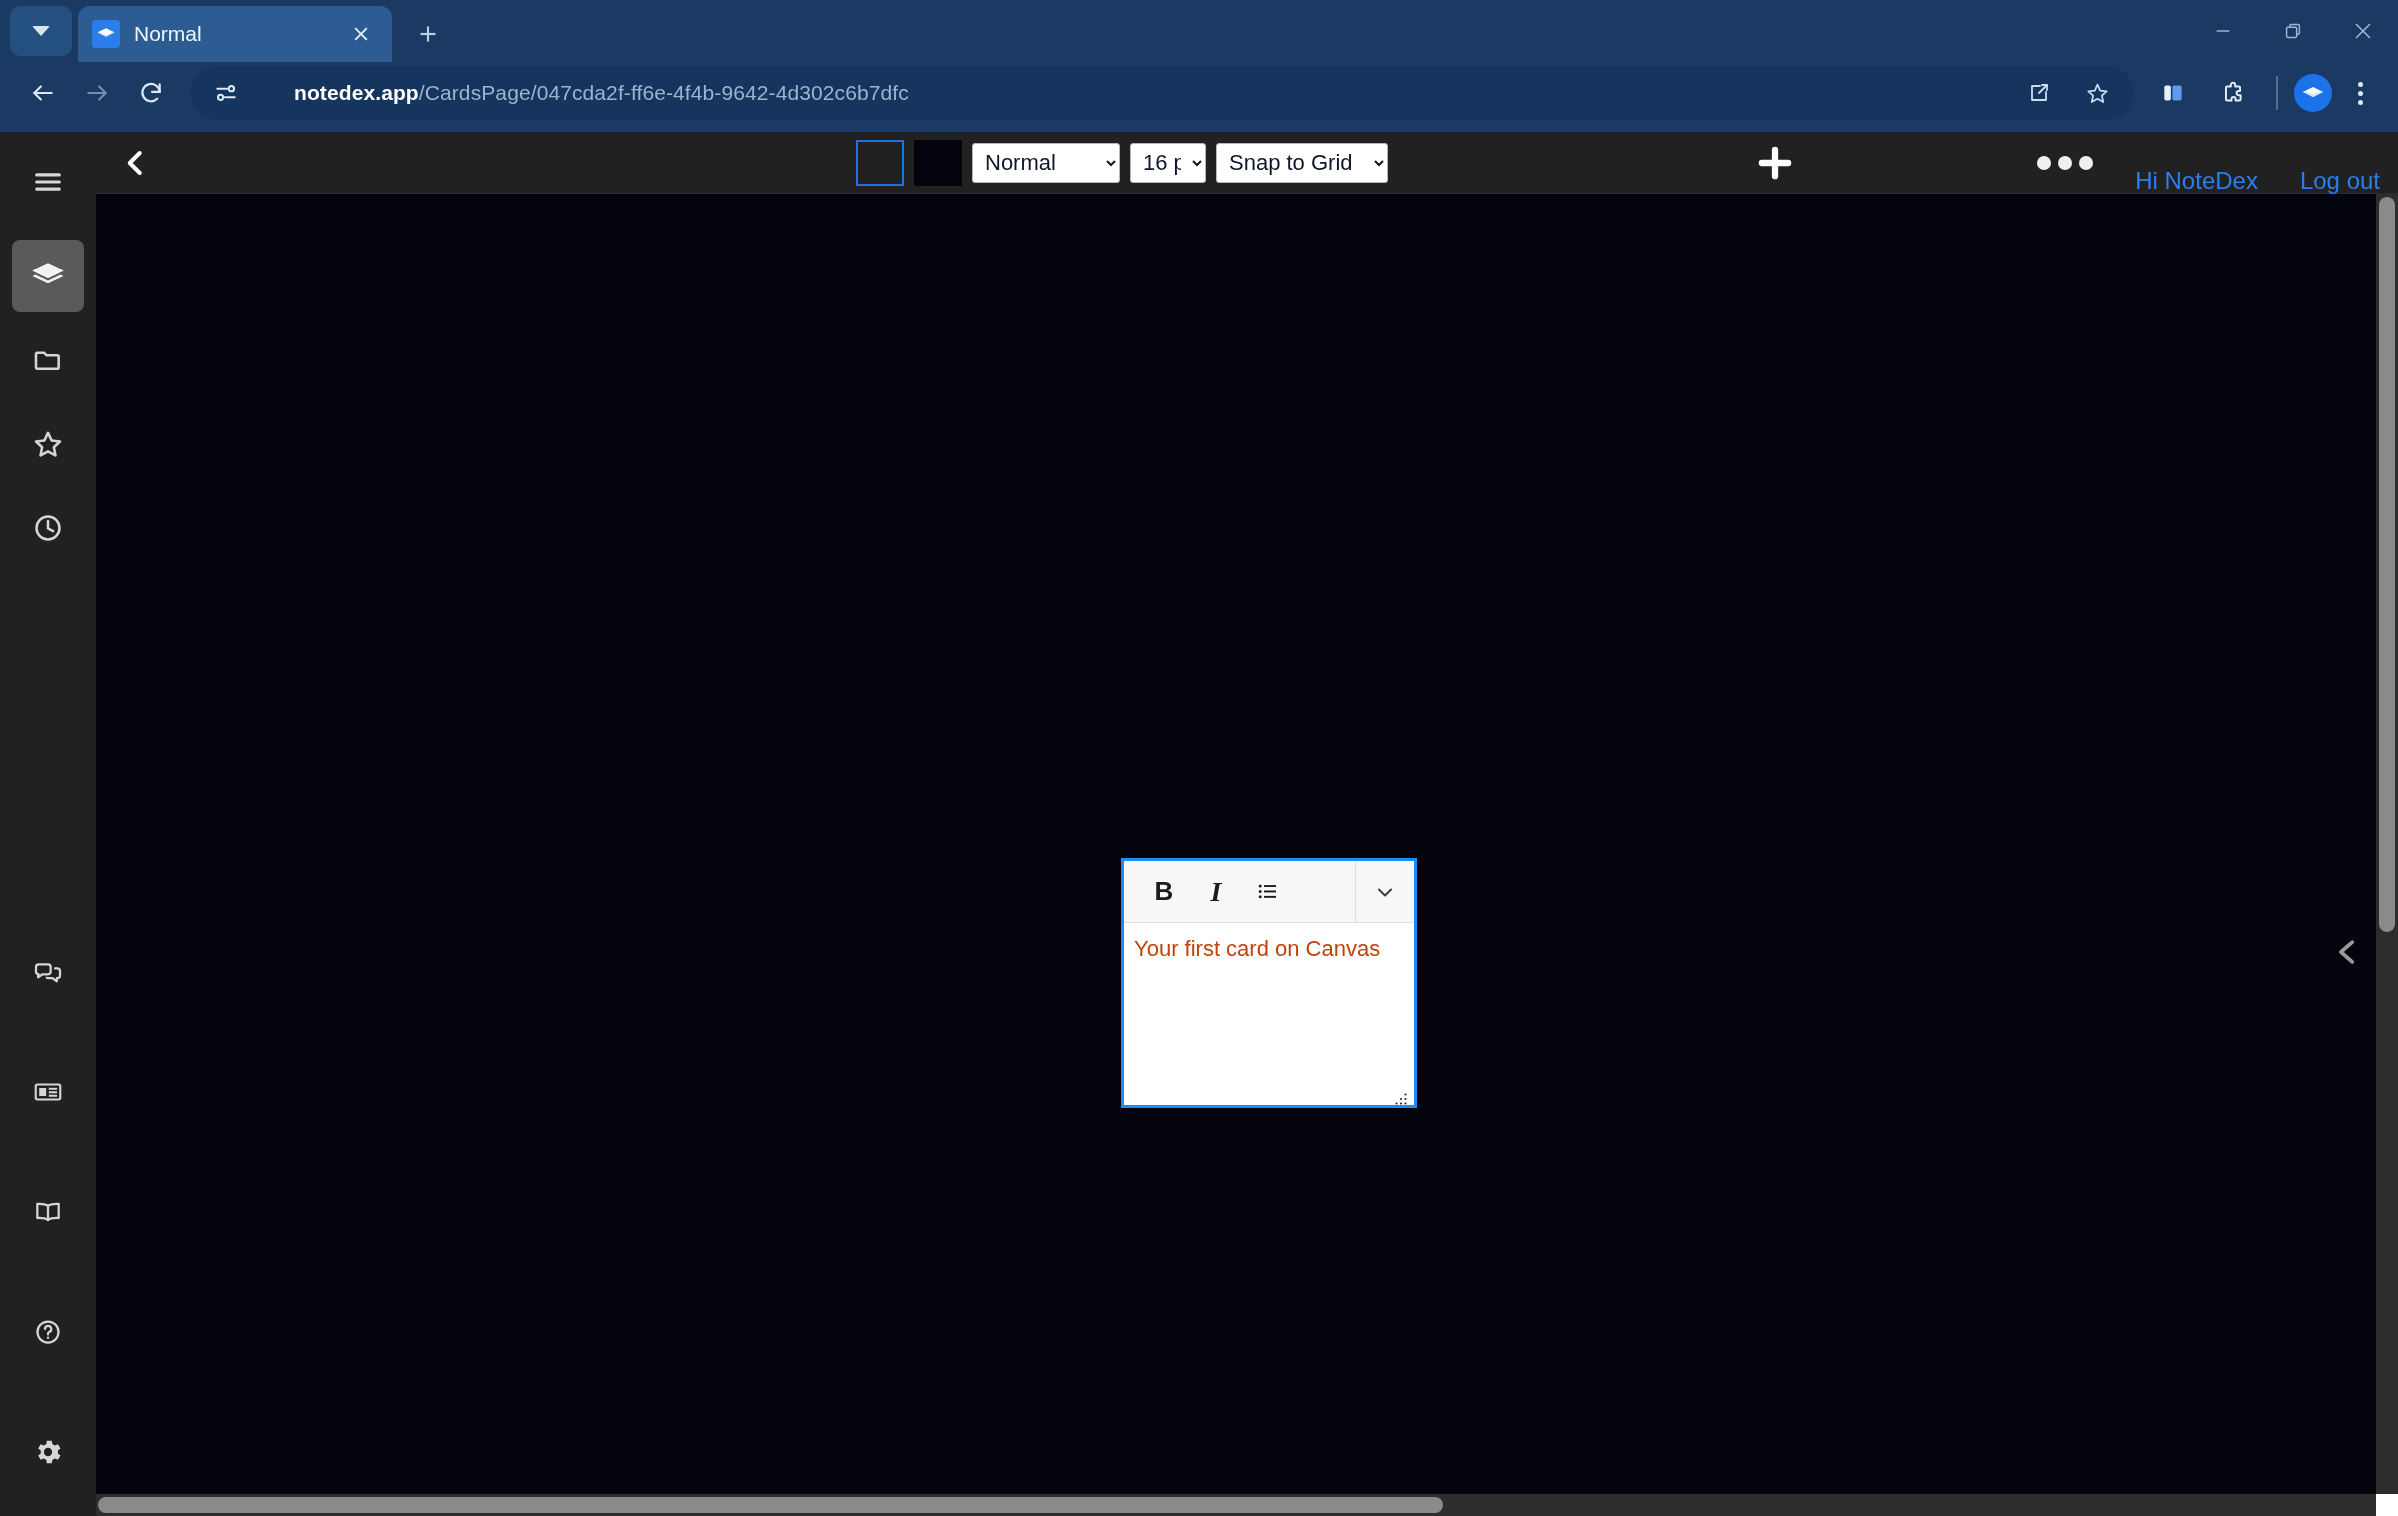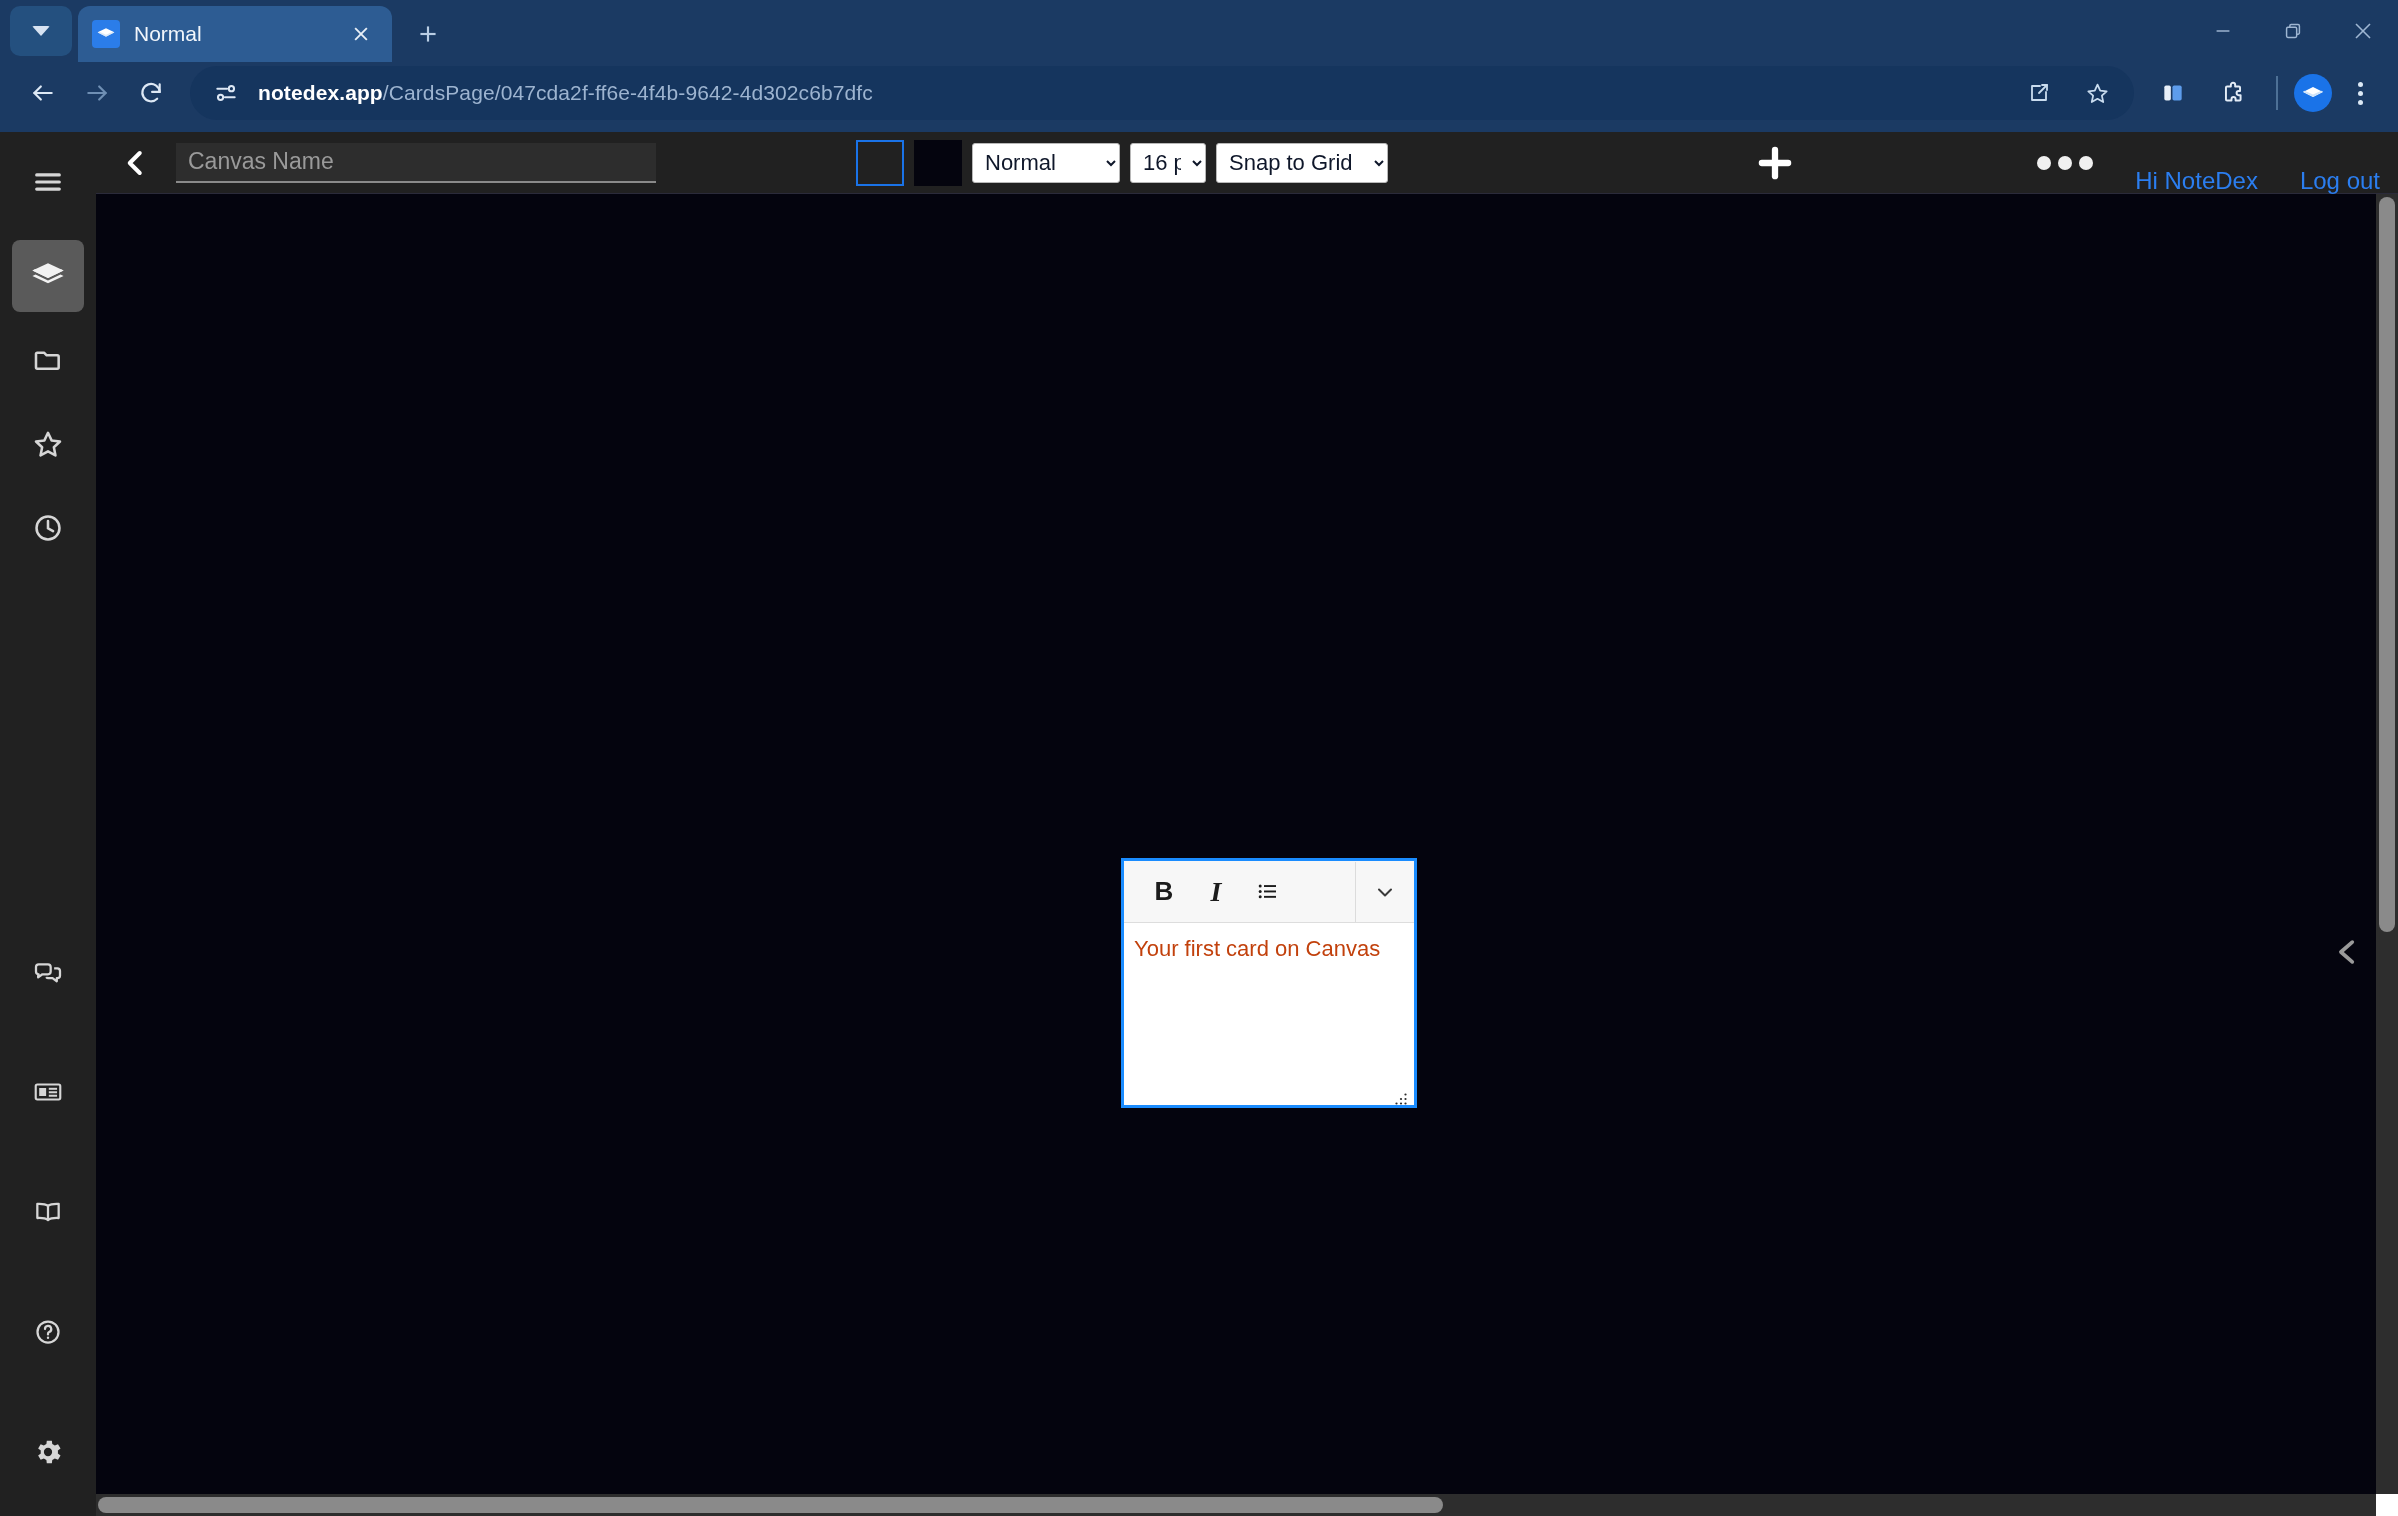--- a/index.html
+++ b/index.html
@@ -92,20 +92,21 @@
   }
   .omnibox {
     flex: 1;
     height: 54px;
     background: #15355e;
     border-radius: 27px;
     display: flex; align-items: center;
     margin: 0 12px;
     padding: 0 10px 0 16px;
     min-width: 0;
+    gap: 36px;
   }
   .omni-icon {
     width: 40px; height: 40px;
     display: flex; align-items: center; justify-content: center;
     flex: none;
   }
   .url-text {
     margin-left: 12px;
     font-size: 21px;
     color: #9db4d0;
@@ -489,21 +490,20 @@
     </div>
 
     <div class="workarea">
 
       <div class="apptoolbar">
         <div class="back-chev">
           <svg width="30" height="30" viewBox="0 0 24 24" stroke="#ffffff" stroke-width="3.2" fill="none" stroke-linecap="round" stroke-linejoin="round">
             <polyline points="15,4 7,12 15,20"></polyline>
           </svg>
         </div>
-        <input class="canvas-name" type="text" placeholder="Canvas Name" style="">
 
         <div class="tool-center">
           <div class="swatch sel"></div>
           <div class="swatch fill"></div>
           <select class="tsel style">
             <option>Normal</option>
           </select>
           <select class="tsel size">
             <option>16 px</option>
           </select>

